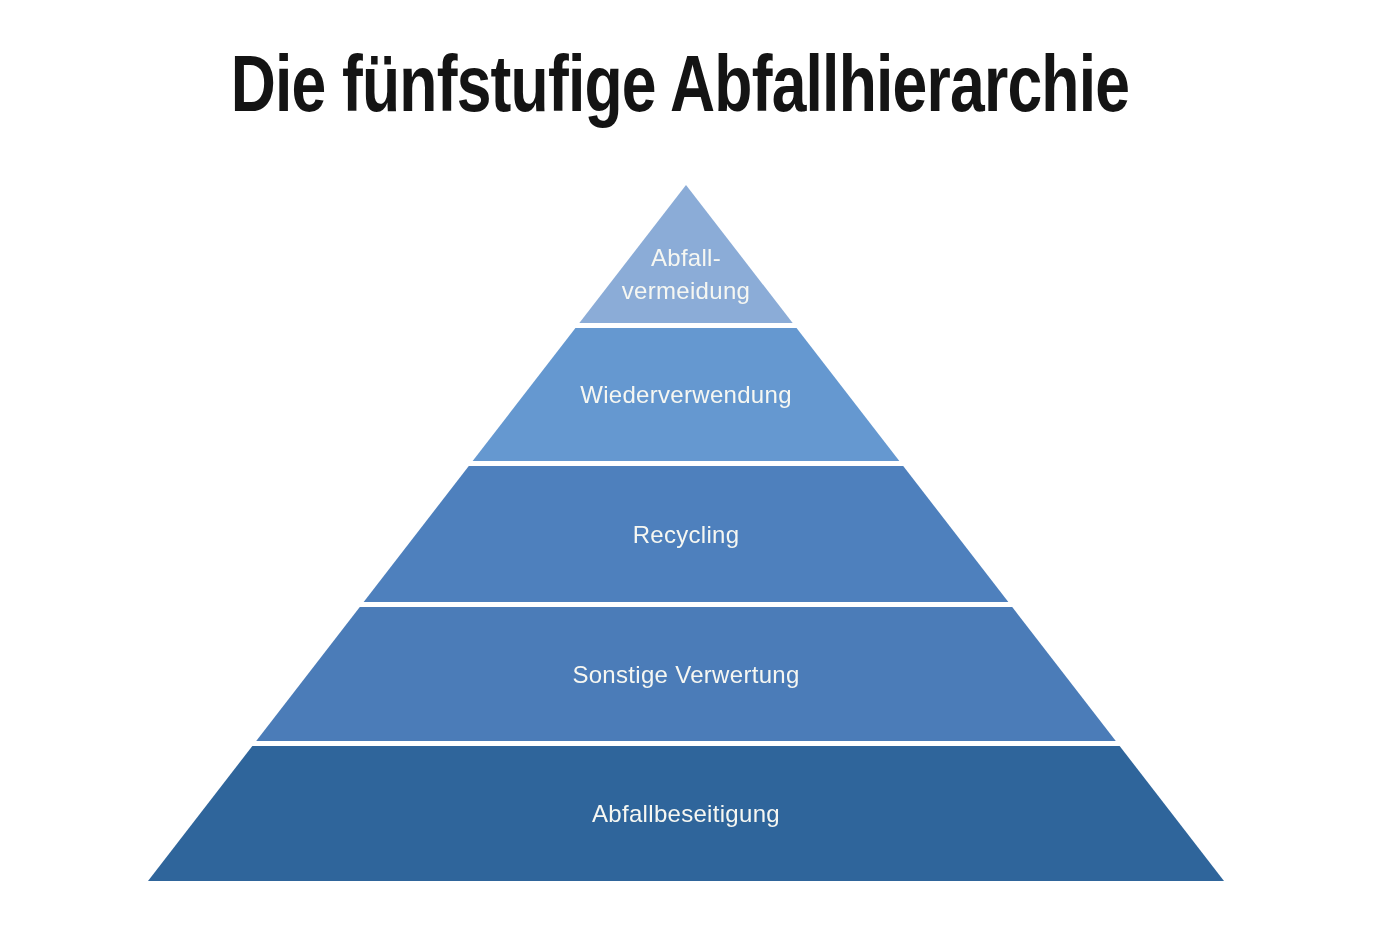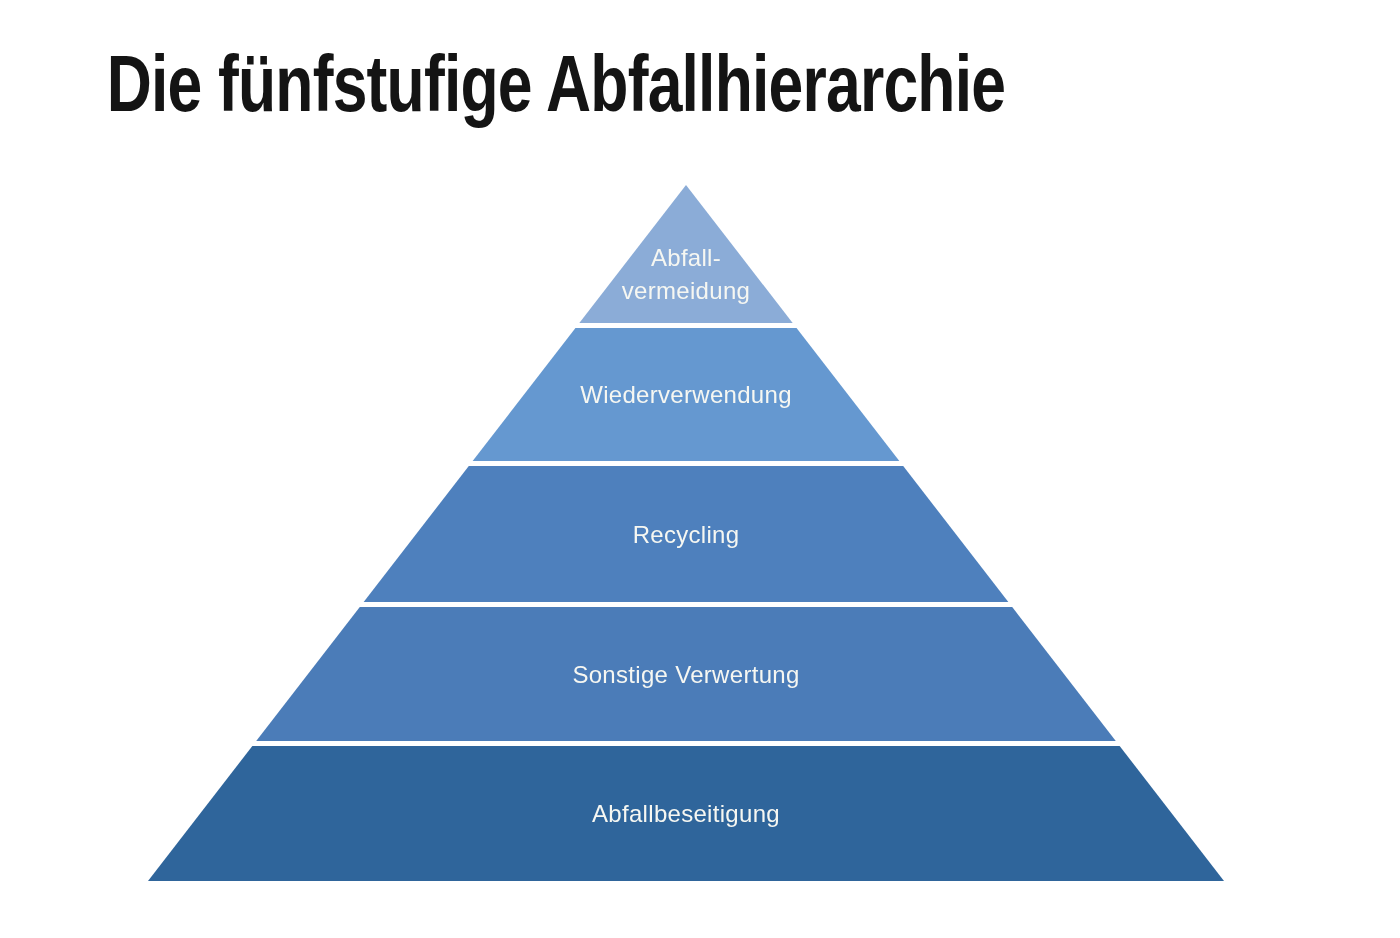--- a/index.html
+++ b/index.html
@@ -12,21 +12,21 @@
     height: 938px;
     overflow: hidden;
     font-family: "Liberation Sans", sans-serif;
   }
   .title {
     position: absolute;
     top: 44px;
     left: 0;
     width: 1400px;
     margin: 0;
-    text-align: left;
+    text-align: center;
     font-size: 80px;
     font-weight: 700;
     line-height: 1.0;
     letter-spacing: -1px;
     white-space: nowrap;
   }
   .title-inner {
     display: inline-block;
     transform: translateX(-20px) scaleX(0.78);
     transform-origin: center;

